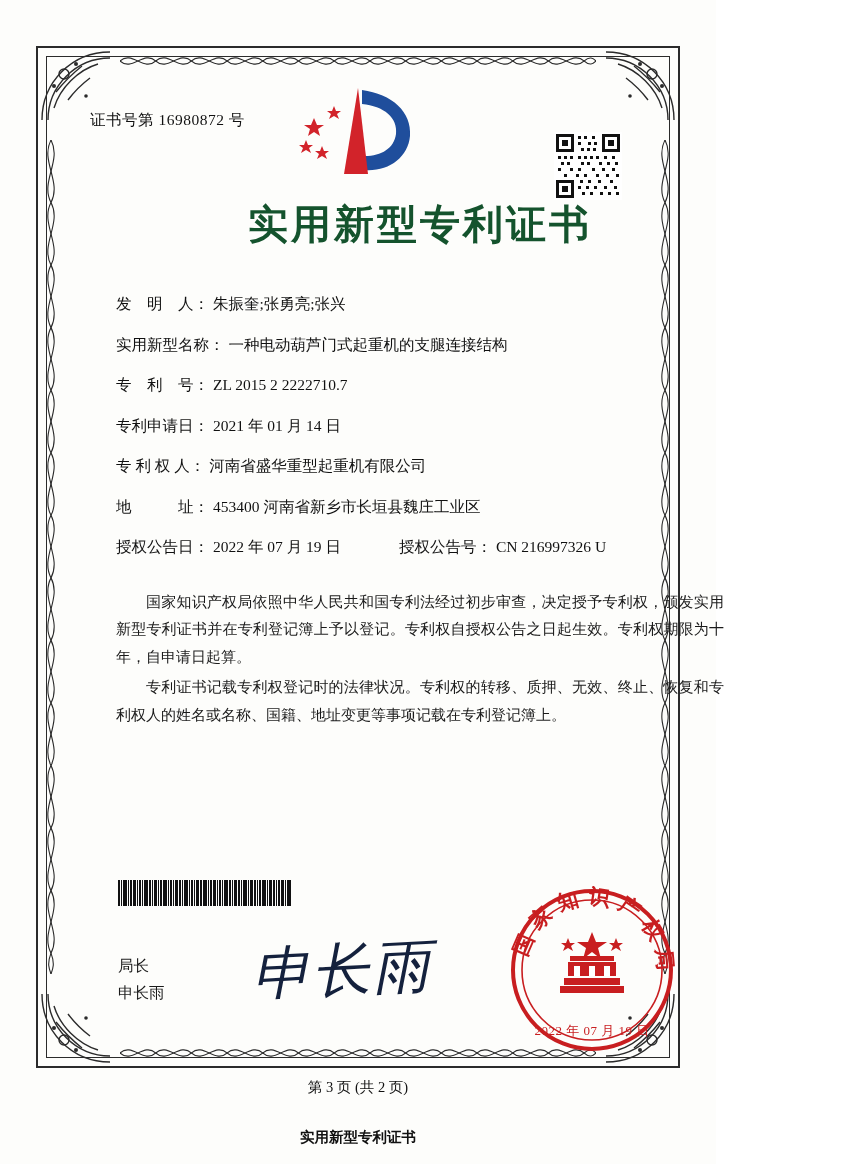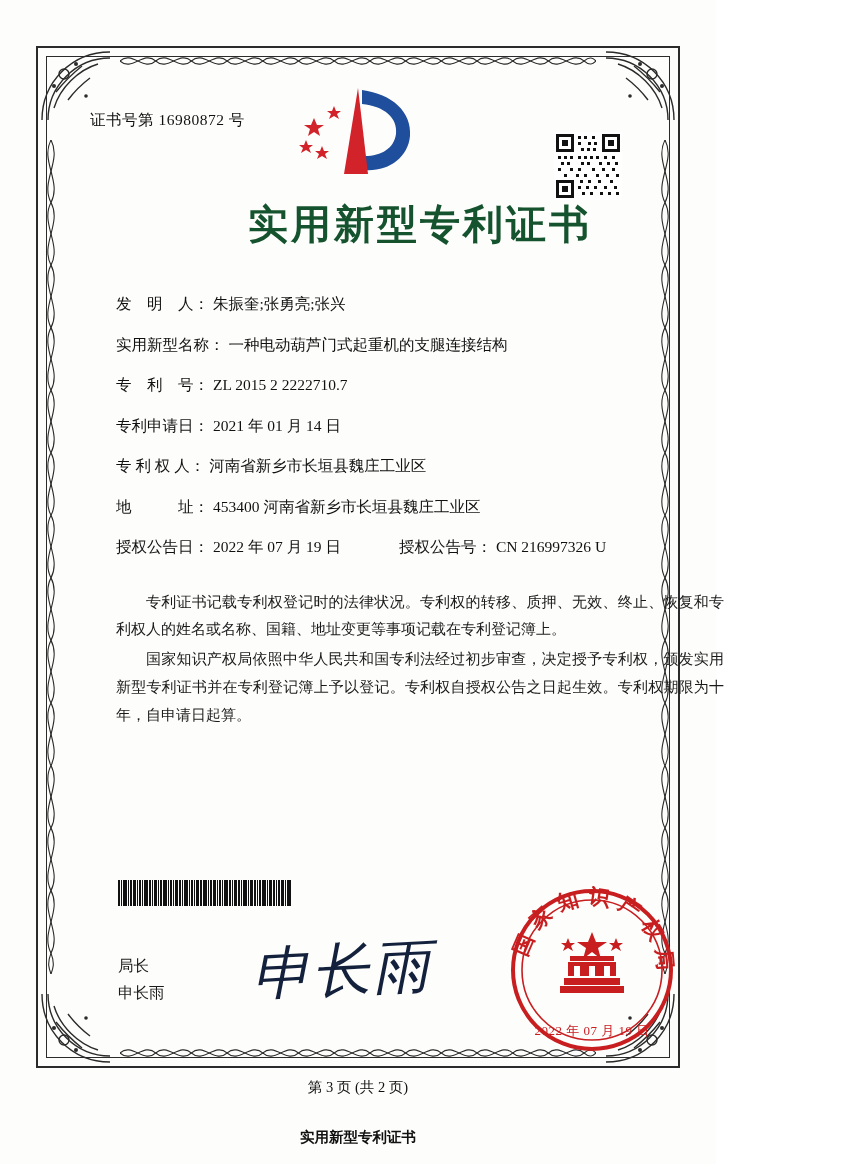--- a/index.html
+++ b/index.html
@@ -434,41 +434,41 @@
         <span class="val">ZL 2015 2 2222710.7</span>
       </div>
 
       <div class="row">
         <span class="lbl">专利申请日：</span>
         <span class="val">2021 年 01 月 14 日</span>
       </div>
 
       <div class="row">
         <span class="lbl">专 利 权 人：</span>
-        <span class="val">河南省新乡市长垣县魏庄工业区</span>
+        <span class="val">河南省盛华重型起重机有限公司</span>
       </div>
 
       <div class="row">
         <span class="lbl">地　　　址：</span>
         <span class="val">453400 河南省新乡市长垣县魏庄工业区</span>
       </div>
 
       <div class="row two">
         <span class="lbl">授权公告日：</span>
         <span class="val">2022 年 07 月 19 日</span>
         <span class="sep"></span>
         <span class="lbl">授权公告号：</span>
         <span class="val">CN 216997326 U</span>
       </div>
 
     </div>
 
     <div class="para">
+      <p>国家知识产权局依照中华人民共和国专利法经过初步审查，决定授予专利权，颁发实用新型专利证书并在专利登记簿上予以登记。专利权自授权公告之日起生效。专利权期限为十年，自申请日起算。</p>
       <p>专利证书记载专利权登记时的法律状况。专利权的转移、质押、无效、终止、恢复和专利权人的姓名或名称、国籍、地址变更等事项记载在专利登记簿上。</p>
-      <p>国家知识产权局依照中华人民共和国专利法经过初步审查，决定授予专利权，颁发实用新型专利证书并在专利登记簿上予以登记。专利权自授权公告之日起生效。专利权期限为十年，自申请日起算。</p>
     </div>
 
   </div>
 
   <div class="barcode">
     <i style="width:2px"></i><i style="width:1px"></i><i style="width:4px"></i><i style="width:1px"></i><i style="width:2px"></i><i style="width:3px"></i><i style="width:1px"></i><i style="width:2px"></i><i style="width:1px"></i><i style="width:4px"></i><i style="width:2px"></i><i style="width:1px"></i><i style="width:3px"></i><i style="width:1px"></i><i style="width:2px"></i><i style="width:4px"></i><i style="width:1px"></i><i style="width:2px"></i><i style="width:1px"></i><i style="width:3px"></i><i style="width:2px"></i><i style="width:1px"></i><i style="width:4px"></i><i style="width:1px"></i><i style="width:2px"></i><i style="width:1px"></i><i style="width:3px"></i><i style="width:2px"></i><i style="width:4px"></i><i style="width:1px"></i><i style="width:2px"></i><i style="width:3px"></i><i style="width:1px"></i><i style="width:2px"></i><i style="width:1px"></i><i style="width:4px"></i><i style="width:2px"></i><i style="width:1px"></i><i style="width:3px"></i><i style="width:2px"></i><i style="width:1px"></i><i style="width:4px"></i><i style="width:1px"></i><i style="width:3px"></i><i style="width:2px"></i><i style="width:1px"></i><i style="width:2px"></i><i style="width:4px"></i><i style="width:1px"></i><i style="width:3px"></i><i style="width:2px"></i><i style="width:1px"></i><i style="width:2px"></i><i style="width:3px"></i><i style="width:1px"></i><i style="width:4px"></i>
   </div>
 
   <div class="sig-block">
     <div>局长</div>

